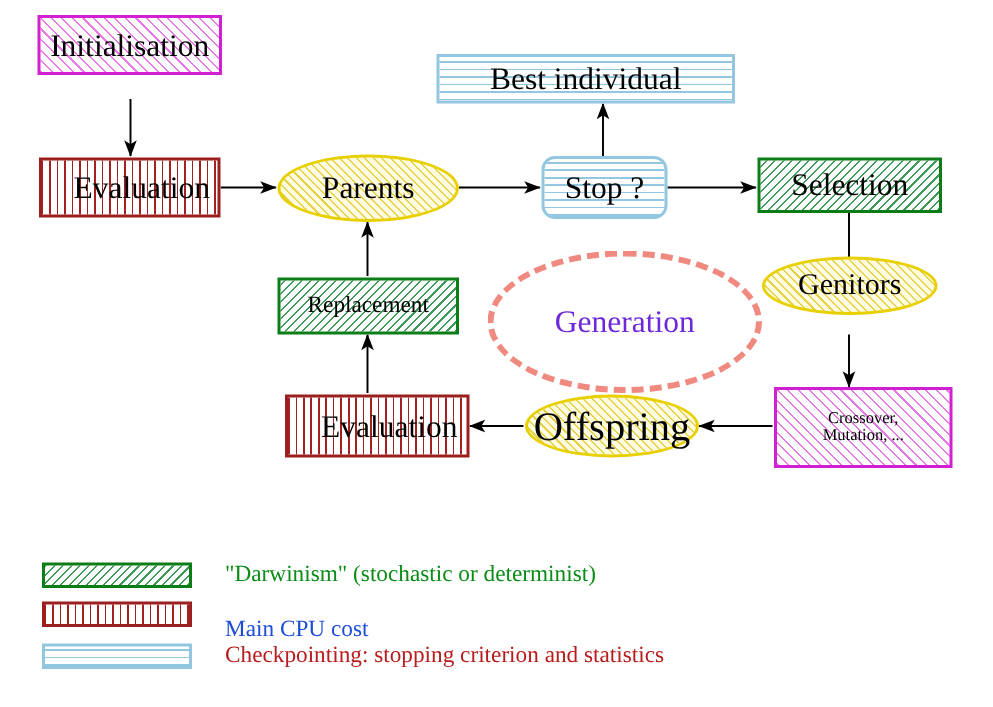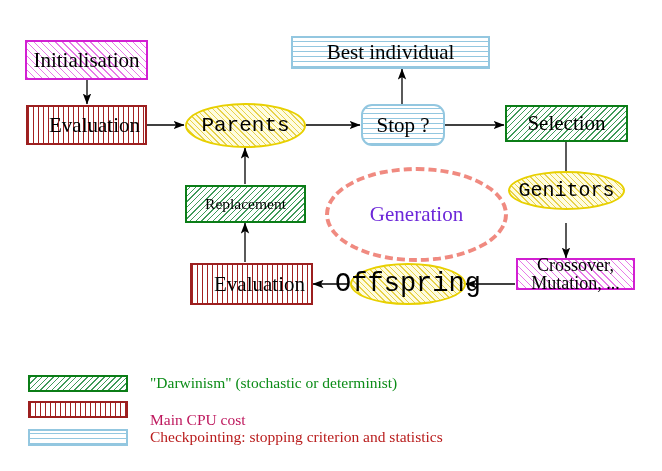--- a/index.html
+++ b/index.html
@@ -38,21 +38,21 @@
         #93c7e0 0px,#93c7e0 1px,rgba(255,255,255,0) 1px,rgba(255,255,255,0) 5px);
     border:2px solid #93c7e0;
     justify-content:center;
   }
   .fill-yellow{
     background-color:#fefce0;
     background-image:repeating-linear-gradient(45deg,
         #e8d24a 0px,#e8d24a 1px,rgba(255,255,255,0) 1px,rgba(255,255,255,0) 4px);
     border:2px solid #e8d000;
   }
-  .ellipse{border-radius:50%;font-family:Liberation Mono, monospace;}
+  .ellipse{border-radius:50%;}
   .rounded{border-radius:9px;}
 
   .two-line{flex-direction:column;line-height:1.02;}
 
   .gen-ellipse{
     position:absolute;border:4px dashed #f08a80;border-radius:50%;
     display:flex;align-items:center;justify-content:center;
     color:#6d28d9;background:transparent;
   }
 
@@ -69,21 +69,21 @@
     border:2px solid #0b7d17;}
   .sw-red{background-color:#ffffff;
     background-image:repeating-linear-gradient(90deg,#a32020 0px,#a32020 1px,rgba(255,255,255,0) 1px,rgba(255,255,255,0) 5px);
     border:2px solid #9c1f1f;}
   .sw-blue{background-color:#ffffff;
     background-image:repeating-linear-gradient(0deg,#93c7e0 0px,#93c7e0 1px,rgba(255,255,255,0) 1px,rgba(255,255,255,0) 5px);
     border:2px solid #93c7e0;}
   .c-magenta{color:#e0189e;}
   .c-gold{color:#f2b200;}
   .c-green{color:#0b8c17;}
-  .c-red{color:#be185d;margin-top:21px;}
+  .c-red{color:#1d4ed8;margin-top:21px;}
   .c-lblue{color:#b91c1c;}
 </style>
 </head>
 <body>
 
 <svg id="canvas" viewBox="0 0 662 471" xmlns="http://www.w3.org/2000/svg">
   <defs>
     <marker id="ah" markerWidth="11" markerHeight="9" refX="10.5" refY="4.5" orient="auto" markerUnits="userSpaceOnUse">
       <path d="M0,0.3 L11,4.5 L0,8.7 L2.6,4.5 z" fill="#000"></path>
     </marker>
@@ -107,49 +107,49 @@
     <line x1="515" y1="284" x2="466" y2="284"></line>
 
     <line x1="349" y1="284" x2="313" y2="284"></line>
 
     <line x1="245" y1="262" x2="245" y2="223"></line>
 
     <line x1="245" y1="184" x2="245" y2="148"></line>
   </g>
 </svg>
 
-<div class="node fill-magenta" style="left:25px;top:40px;width:123px;height:40px;font-size:21px;">
+<div class="node fill-magenta" style="left:25px;top:10px;width:123px;height:40px;font-size:21px;">
   <span>Initialisation</span>
 </div>
 
 <div class="node fill-red" style="left:26px;top:105px;width:121px;height:40px;font-size:21px;">
   <span>Evaluation</span>
 </div>
 
 <div class="node fill-yellow ellipse" style="left:185px;top:103px;width:121px;height:45px;font-size:21px;">
   <span>Parents</span>
 </div>
 
 <div class="node fill-blue" style="left:291px;top:36px;width:199px;height:33px;font-size:21px;">
   <span>Best individual</span>
 </div>
 
-<div class="node fill-blue rounded" style="left:361px;top:104px;width:84px;height:42px;font-size:21px;border-radius:11px;">
+<div class="node fill-blue rounded" style="left:361px;top:104px;width:84px;height:42px;font-size:21px;">
   <span>Stop ?</span>
 </div>
 
 <div class="node fill-green" style="left:505px;top:105px;width:123px;height:37px;font-size:21px;">
   <span>Selection</span>
 </div>
 
 <div class="node fill-yellow ellipse" style="left:508px;top:171px;width:117px;height:39px;font-size:20px;">
   <span>Genitors</span>
 </div>
 
-<div class="node fill-magenta two-line" style="left:516px;top:258px;width:119px;height:32px;font-size:18px;">
+<div class="node fill-magenta two-line" style="left:516px;top:258px;width:119px;height:54px;font-size:11px;">
   <span>Crossover,</span>
   <span>Mutation, ...</span>
 </div>
 
 <div class="node fill-yellow ellipse" style="left:350px;top:263px;width:116px;height:42px;font-size:27px;">
   <span>Offspring</span>
 </div>
 
 <div class="node fill-red" style="left:190px;top:263px;width:123px;height:42px;font-size:21px;">
   <span>Evaluation</span>

